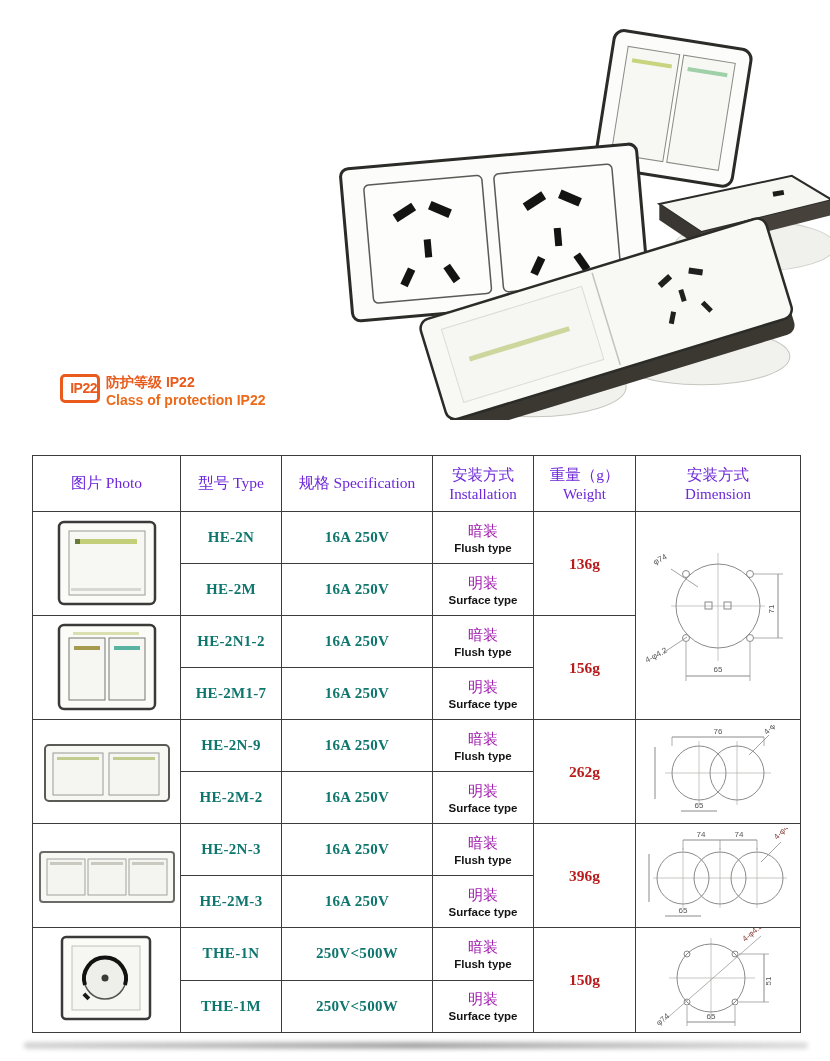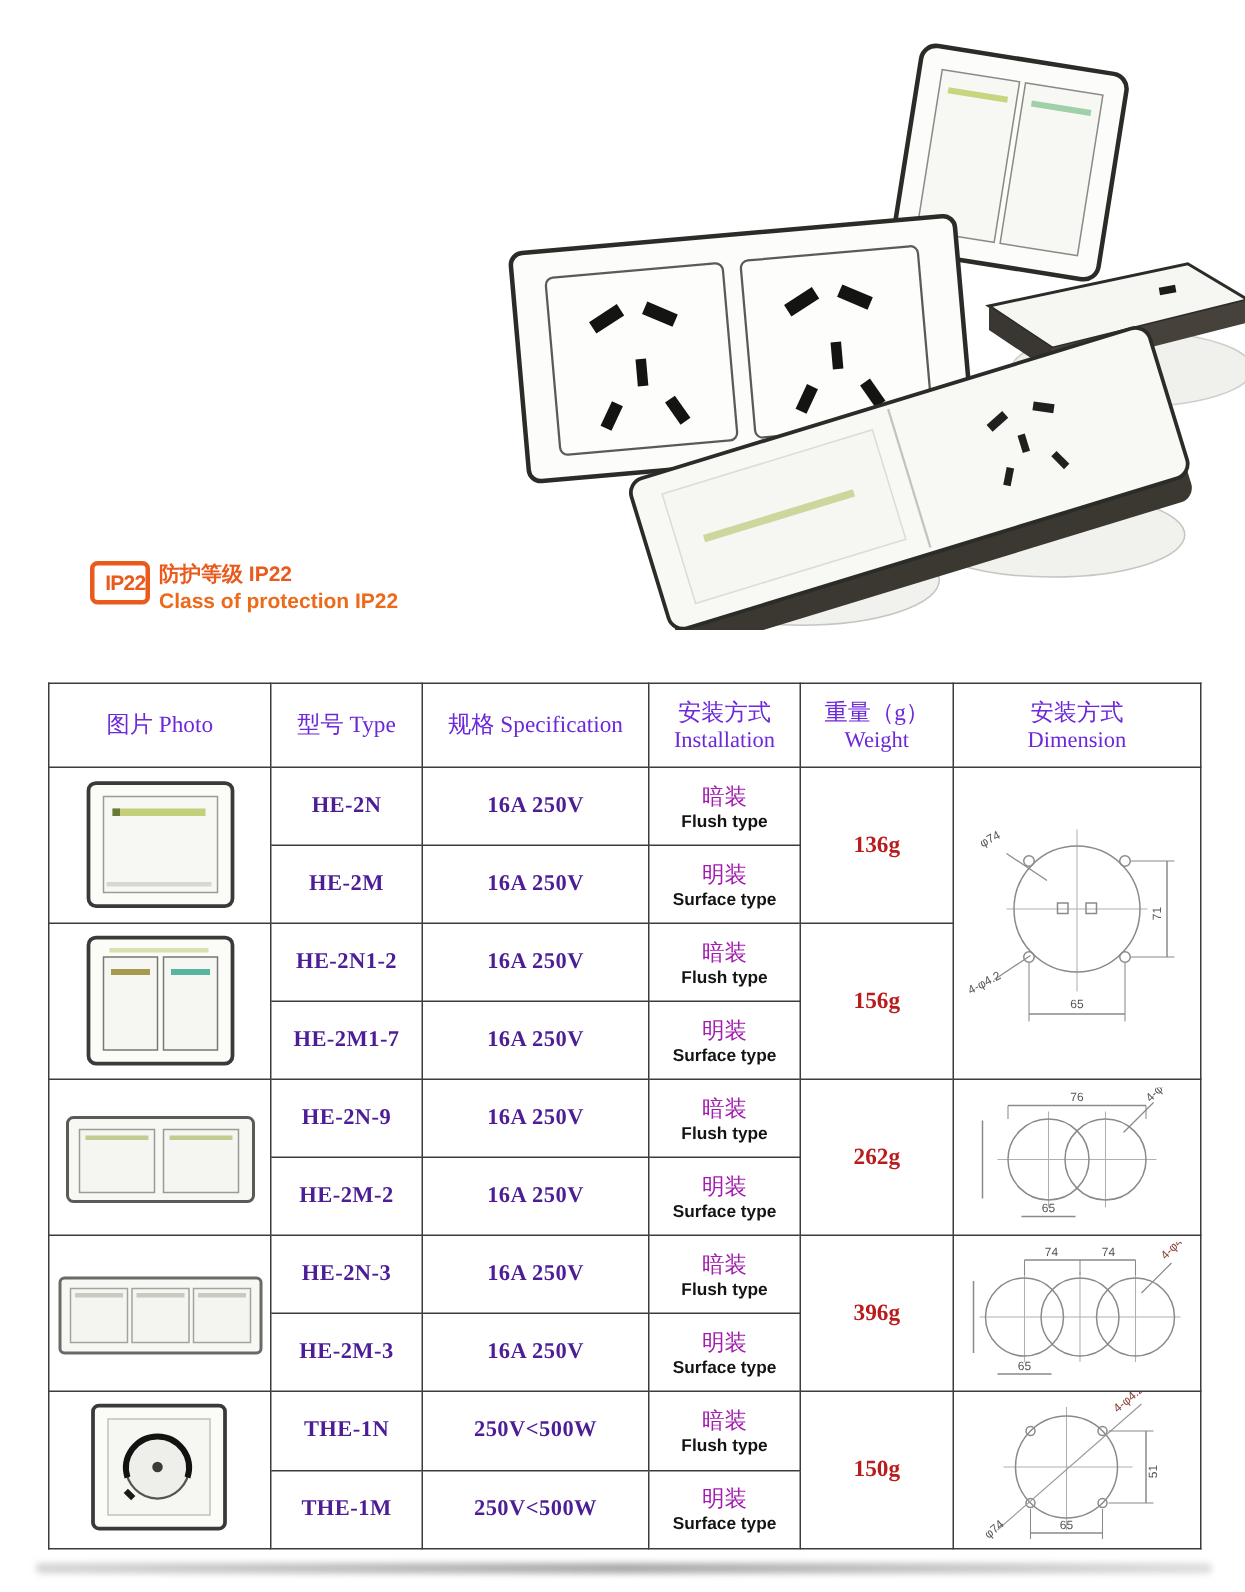--- a/index.html
+++ b/index.html
@@ -18,21 +18,21 @@
   .ip-cn{font:700 14px "Liberation Sans",sans-serif;color:#e95a1c}
   .ip-en{font:600 14px "Liberation Sans",sans-serif;color:#ed6a1a}
 
   
   .spec-table{position:absolute;left:32px;top:455px;border-collapse:collapse;table-layout:fixed;width:768px}
   .spec-table th,.spec-table td{border:1.4px solid #3c3c3c;text-align:center;vertical-align:middle;padding:0;overflow:hidden;background:#fff}
   .spec-table thead tr{height:56px}
   .spec-table tbody tr{height:52px}
   th{font:400 15.5px "Liberation Serif",serif;color:#6d28d9}
   th .l2{font:400 15px "Liberation Serif",serif}
-  .t-type,.t-spec{font:700 15px "Liberation Serif",serif;letter-spacing:.3px;color:#4c1d95}
+  .t-type,.t-spec{font:700 15px "Liberation Serif",serif;letter-spacing:.3px;color:#0f766e}
   .t-weight{font:700 15.5px "Liberation Serif",serif;color:#b91c1c}
   .inst-cn{font:400 15px "Liberation Serif",serif;color:#a21caf}
   .inst-en{font:600 11.5px "Liberation Sans",sans-serif;color:#141414;margin-top:1px}
   .photo-cell svg,.dim-cell svg{display:block;margin:0 auto}
   .dim-lbl{font:400 8px "Liberation Sans",sans-serif;fill:#555}
   .dim-lbl.red{fill:#8a4038}
 
   
   .scan-smudge{position:absolute;left:24px;top:1042px;width:784px;height:7px;
     background:linear-gradient(90deg,rgba(90,90,90,.25),rgba(60,60,60,.45),rgba(90,90,90,.2));

